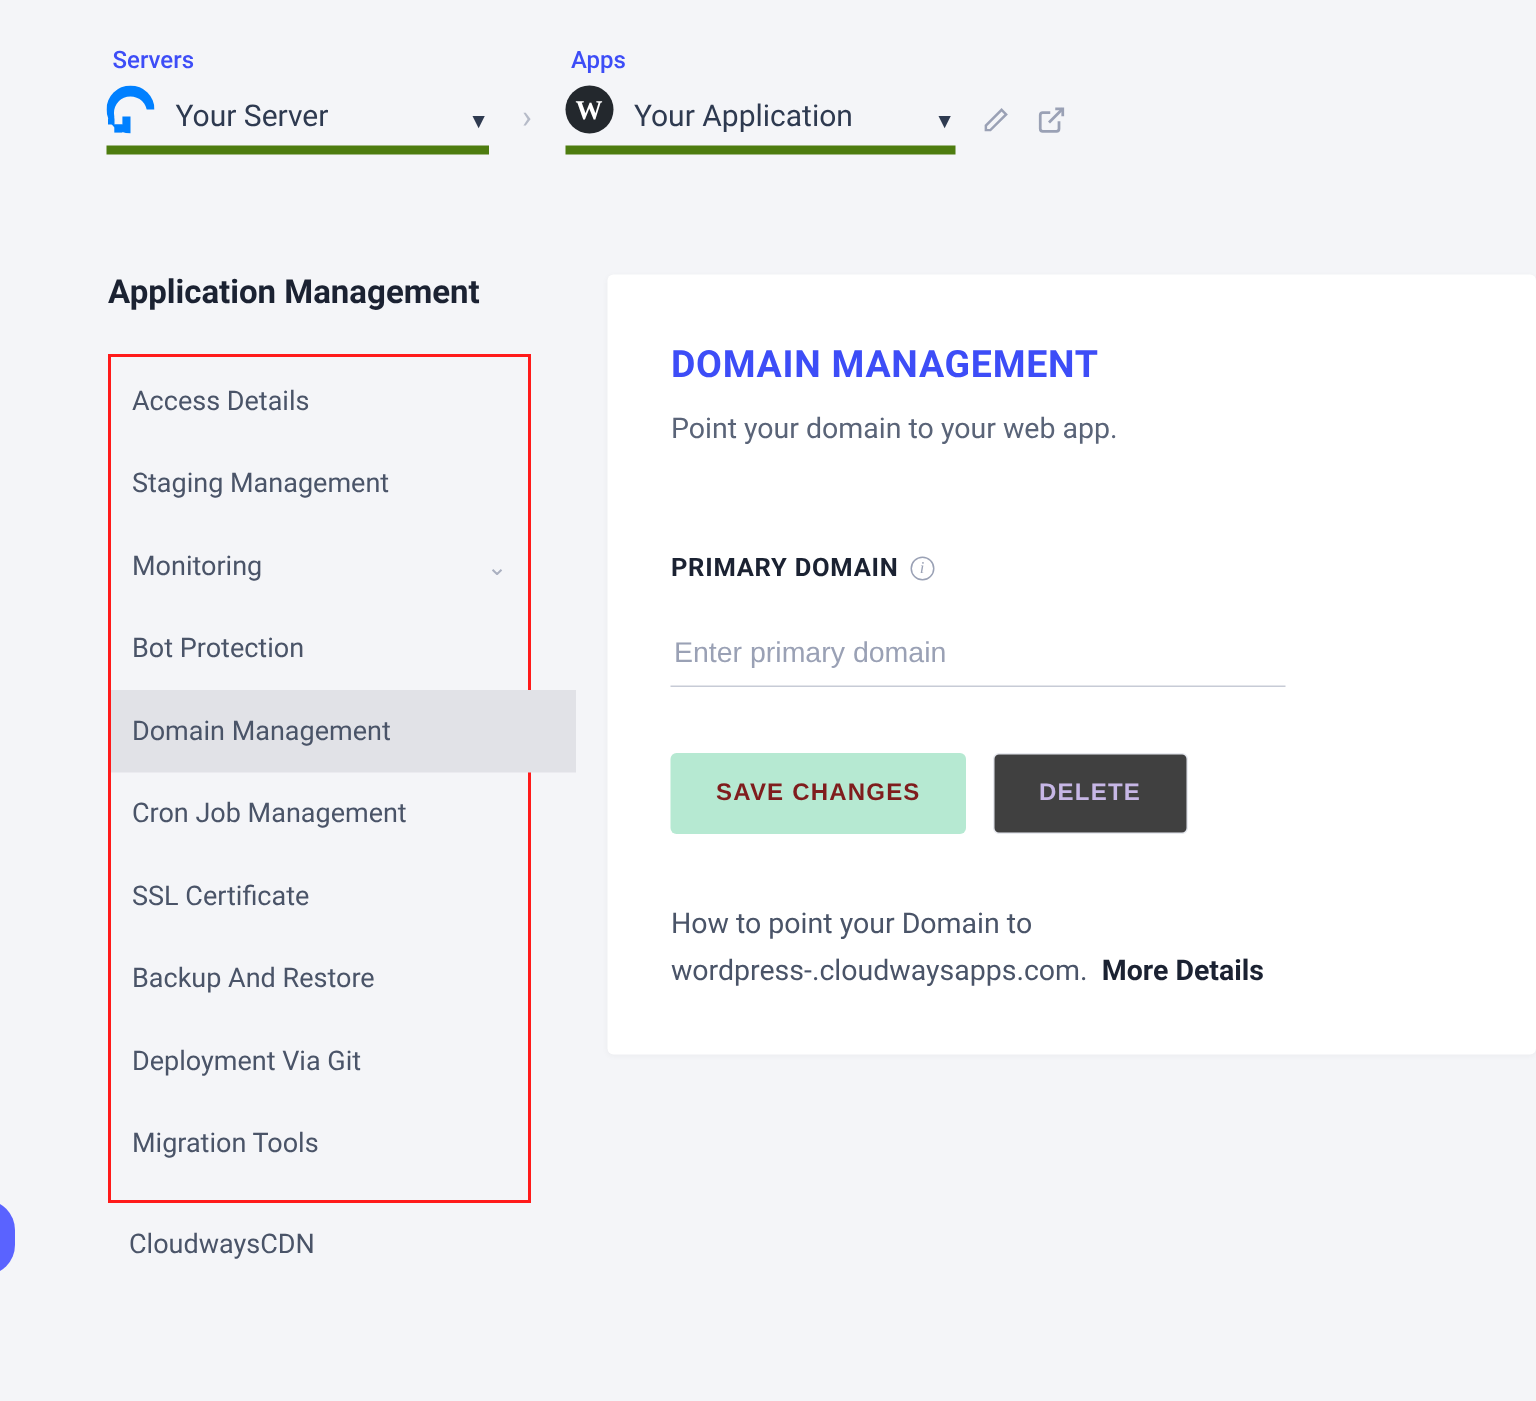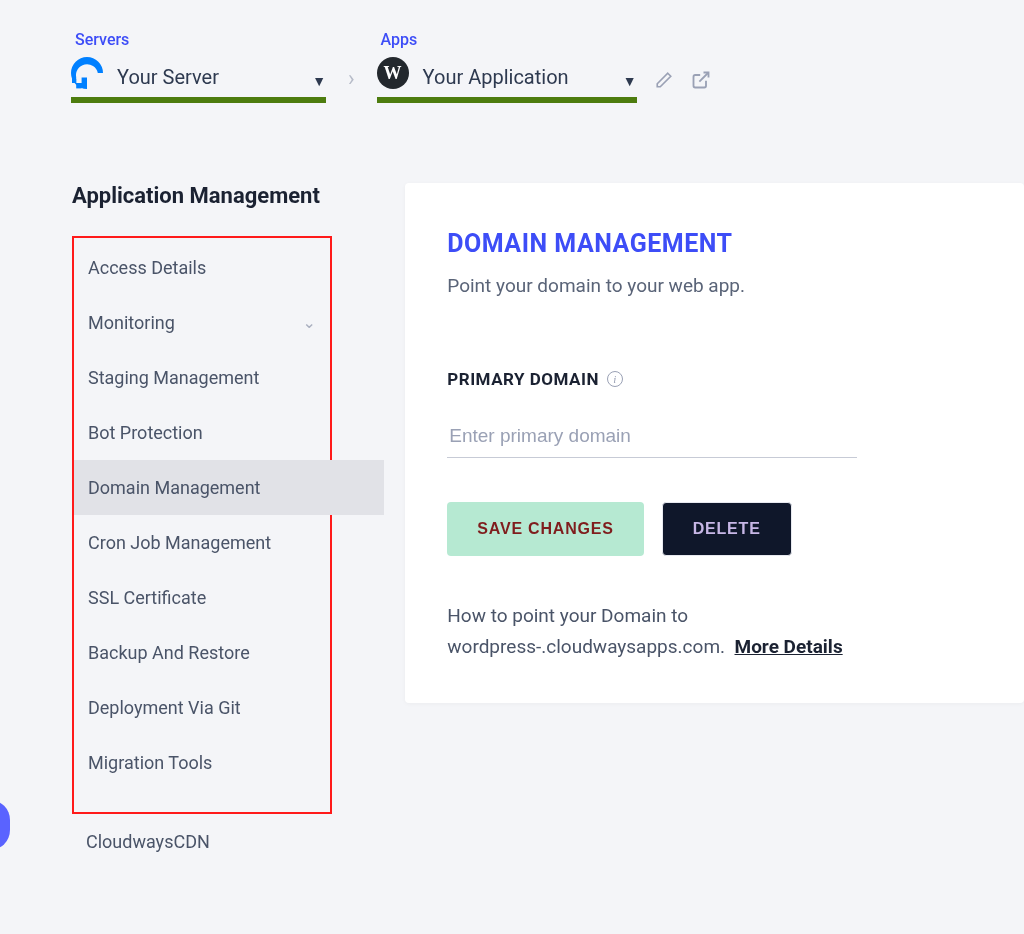--- a/index.html
+++ b/index.html
@@ -85,22 +85,22 @@
   .sidebar { width: 300px; }
   .sidebar-title {
     font-size: 22px;
     font-weight: 700;
     color: #1b2232;
     margin-bottom: 28px;
   }
   .sidebar-box {
     border: 2px solid #ff1a1a;
     padding-top: 2px;
-    padding-bottom: 22px;
-    width: 260px;
+    padding-bottom: 10px;
+    width: 282px;
   }
   .sidebar ul { list-style: none; }
   .sidebar li {
     font-size: 18px;
     color: #4a5468;
     padding: 17px 14px;
     cursor: pointer;
     display: flex;
     align-items: center;
     justify-content: space-between;
@@ -174,30 +174,29 @@
   .btn {
     font-size: 16px;
     font-weight: 700;
     letter-spacing: 0.8px;
     padding: 17px 30px;
     border-radius: 4px;
     border: none;
     cursor: pointer;
   }
   .btn-save { background: #b6e9d2; color: #7f1d1d; }
-  .btn-delete { background: #0f172a; border: 1px solid #e7e9ef; color: #c7b7e6; }
+  .btn-delete { background: #404040; border: 1px solid #e7e9ef; color: #c7b7e6; }
   .help-text {
     margin-top: 44px;
     font-size: 19px;
     color: #4a5468;
     line-height: 1.65;
   }
   .help-text .link {
     font-weight: 700;
-    text-decoration: underline;
     color: #1b2232;
     cursor: pointer;
   }
   .blob {
     position: absolute;
     left: -10px;
     top: 800px;
     width: 20px; height: 50px;
     background: #5a63ff;
     border-top-right-radius: 50px;
@@ -252,25 +251,25 @@
 
 <div class="content">
   <aside class="sidebar">
     <div class="sidebar-title">Application Management</div>
     <div class="sidebar-box">
       <ul>
         <li>
             <span>Access Details</span>
           </li>
         <li>
+            <span>Staging Management</span>
+          </li>
+        <li>
             <span>Monitoring</span>
             <span class="chev">⌄</span>
-          </li>
-        <li>
-            <span>Staging Management</span>
           </li>
         <li>
             <span>Bot Protection</span>
           </li>
         <li class="active">
             <span>Domain Management</span>
           </li>
         <li>
             <span>Cron Job Management</span>
           </li>

